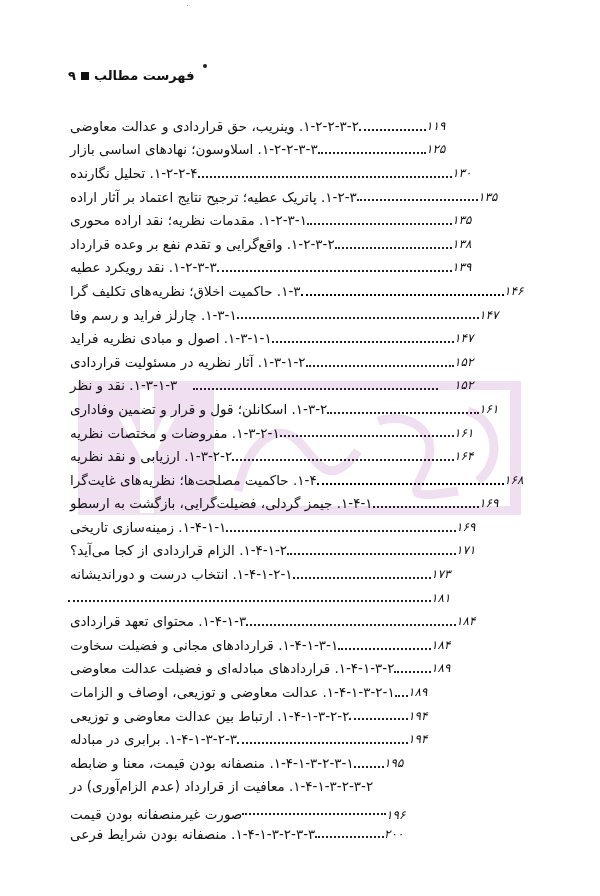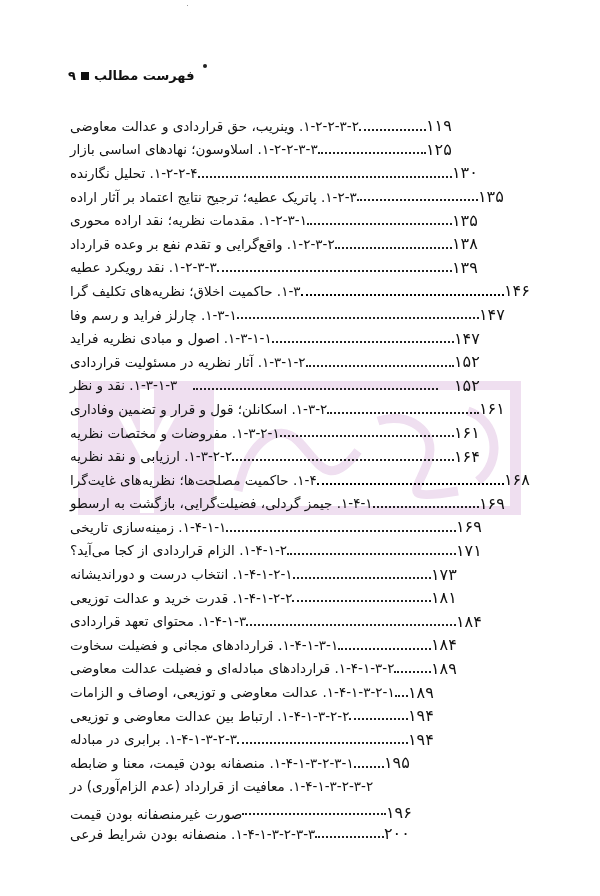--- a/index.html
+++ b/index.html
@@ -26,21 +26,21 @@
   }
   .row .title { white-space: nowrap; font-size: 13.5px; direction: rtl; unicode-bidi: embed; padding-left: 2px; }
   .row .leader {
     flex: 1 1 auto; height: 23.6px; overflow: hidden; position: relative;
   }
   .row .leader::after {
     content: ""; position: absolute; left: 0; right: 0; bottom: 7px; border-bottom: 2px dotted #222;
   }
   .row.bold .leader::after { border-bottom: 2.5px dotted #000; }
   .row.bold .title { font-weight: normal; }
-  .row .page { font-size: 16px; width: 34px; text-align: left; direction: ltr; unicode-bidi: embed; }
+  .row .page { font-size: 12px; width: 34px; text-align: left; direction: ltr; unicode-bidi: embed; font-style: italic; }
 </style>
 </head>
 <body>
 
 <div class="top-speck"></div>
 <div class="top-dot"></div>
 
 <div class="running-header">
   <span>فهرست مطالب</span>
   <span class="sq"></span>
@@ -198,21 +198,20 @@
   </div>
     <div class="row">
     <div class="inner" style="width: 397px;">
       <span class="title"><span class="num">۱-۴-۱-۲-۱.</span> <span class="text">انتخاب درست و دوراندیشانه</span></span>
       <span class="leader"></span>
       <span class="page">۱۷۳</span>
     </div>
   </div>
     <div class="row">
     <div class="inner" style="width: 397px;">
-      <span class="title"><span class="num">۱-۴-۱-۲-۲.</span> <span class="text">قدرت خرید و عدالت توزیعی</span></span>
       <span class="leader"></span>
       <span class="page">۱۸۱</span>
     </div>
   </div>
     <div class="row">
     <div class="inner" style="width: 422px;">
       <span class="title"><span class="num">۱-۴-۱-۳.</span> <span class="text">محتوای تعهد قراردادی</span></span>
       <span class="leader"></span>
       <span class="page">۱۸۴</span>
     </div>

